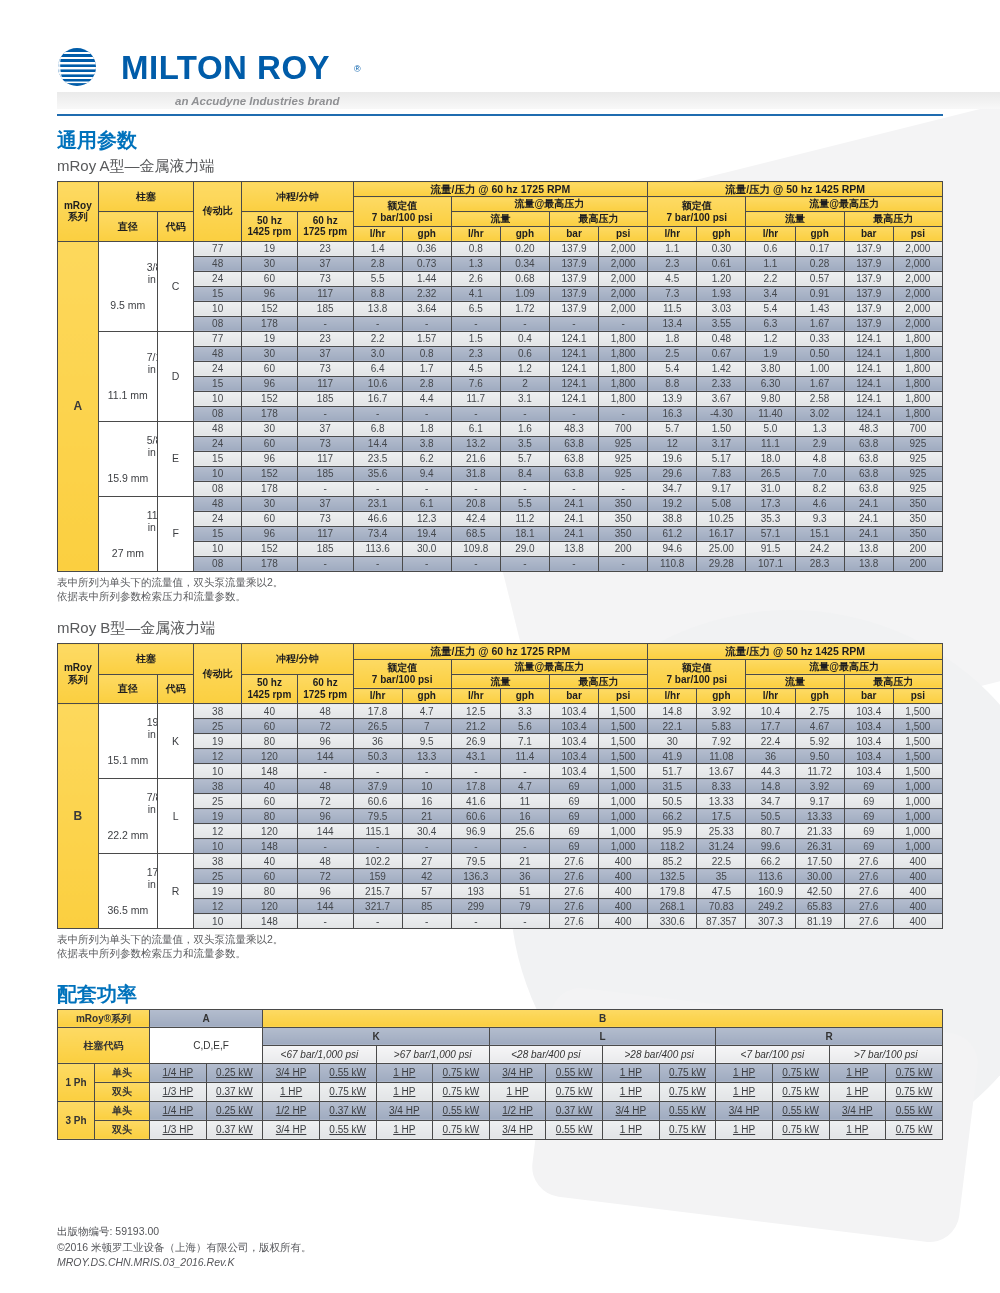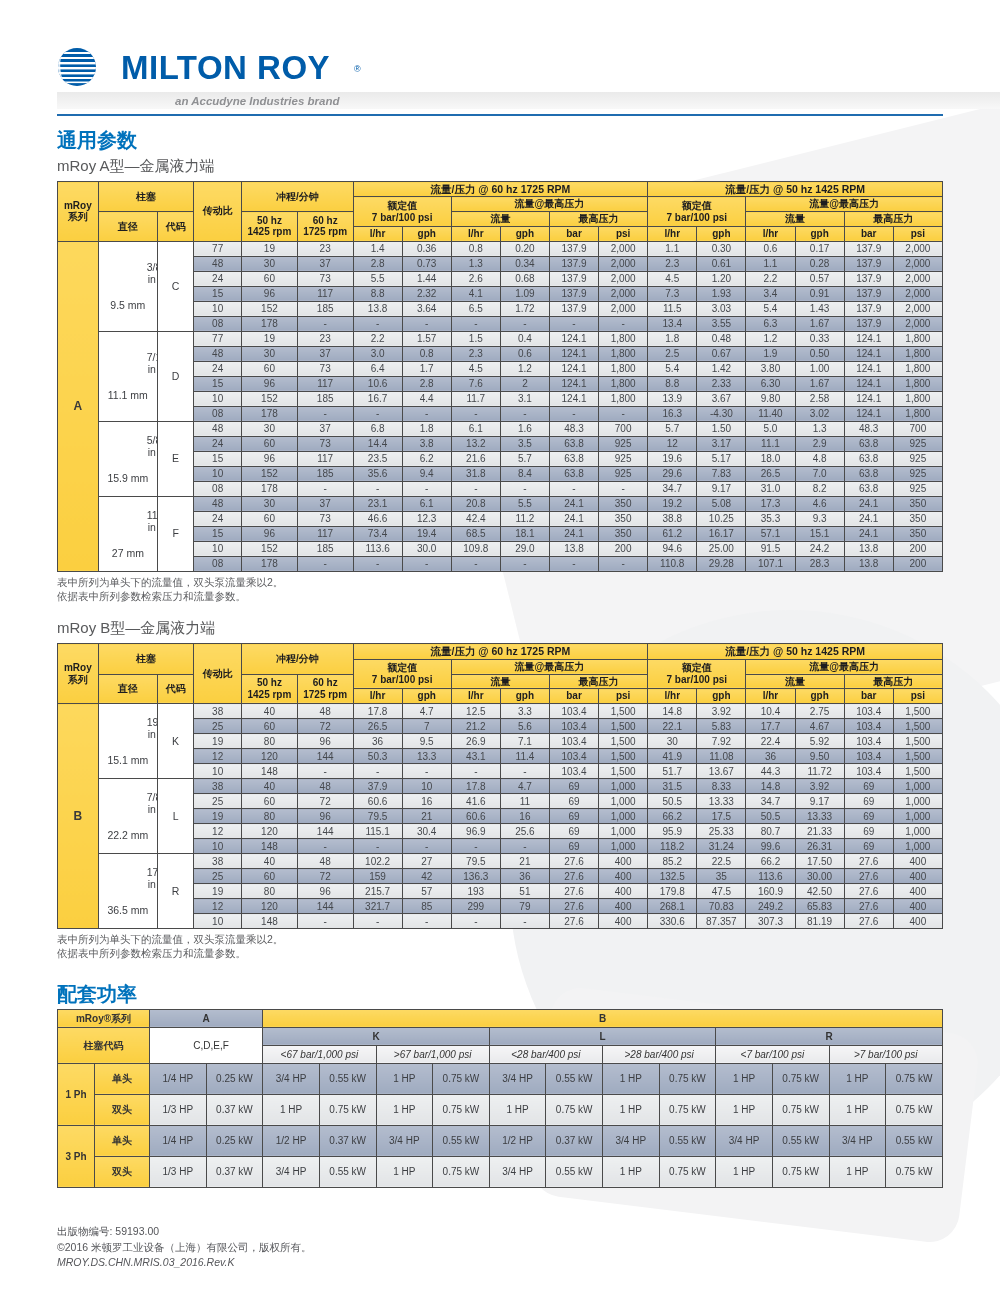--- a/index.html
+++ b/index.html
@@ -49,21 +49,21 @@
   td.white-cell { background:#ffffff !important; font-size:10.5px; color:#3c3e42; }
   td.code-cell { background:#ffffff !important; font-size:10.5px; color:#3c3e42; }
   .diam-line { line-height:12px; }
   .diam-line.first { margin-bottom:14px;padding-left:48px; }
 
   .note { font-size:10.5px; color:#5a5b5e; line-height:1.32; margin:4px 0 0 0; }
 
   
   .power-table { margin-top:1px; }
   .power-table th, .power-table td { font-size:10px; color:#333; height:18px; line-height:13px; }
-  .power-table td.val { height:31px; color:#3c3e42; }
+  .power-table td.val { height:19px; color:#3c3e42;text-decoration:underline; }
   .p-yellow { background:linear-gradient(#fdda64,#fbcf40); font-weight:bold; color:#1d1d1f; }
   .p-dark   { background:linear-gradient(#b4bdce,#9fabc0); font-weight:bold; color:#1d1d1f; }
   .p-range  { background:linear-gradient(#f6f6f7,#e9eaec); font-weight:normal;font-style:italic; }
   .p-white  { background:#ffffff; font-weight:normal;padding-left:10px; }
   tr.pr-dark  td.val { background:linear-gradient(#b4bdce,#9fabc0); }
   tr.pr-light td.val { background:linear-gradient(#eef0f1,#e2e4e6); }
 
   footer { position:absolute; left:57px; bottom:22px; z-index:1;
     font-size:10.5px; color:#55565a; line-height:1.5; }
   .footer-code { font-style:italic; }

